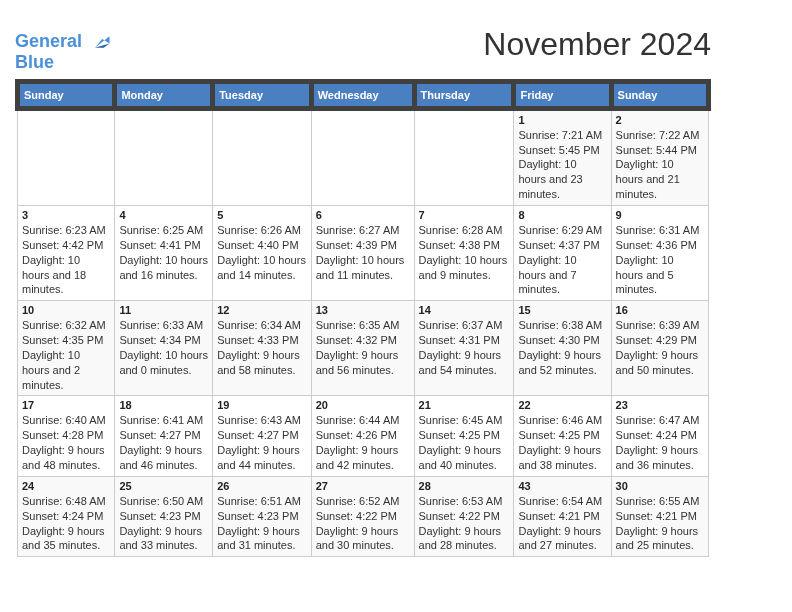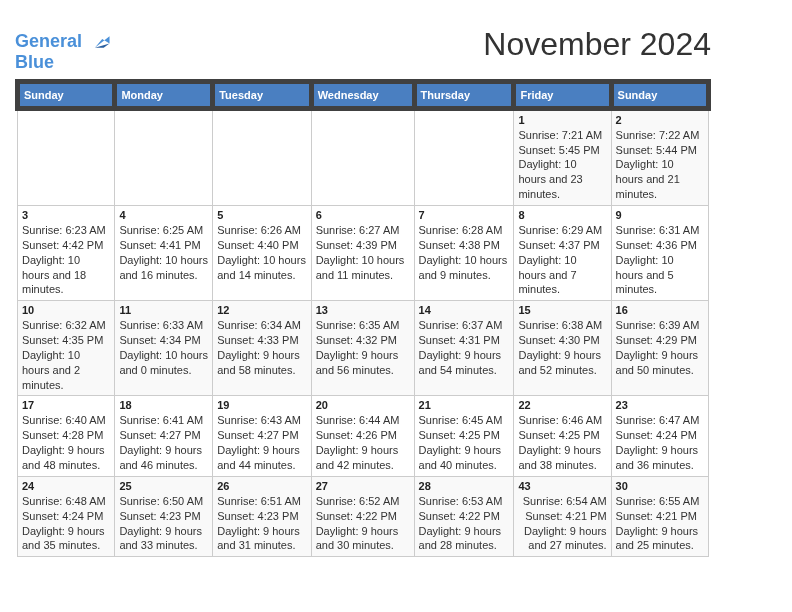--- a/index.html
+++ b/index.html
@@ -309,21 +309,21 @@
 Daylight: 9 hours and 30 minutes.</div>
           </td>
           <td>
             <div class="day-number">28</div>
             <div class="day-info" style="white-space: pre-line;">Sunrise: 6:53 AM
 Sunset: 4:22 PM
 Daylight: 9 hours and 28 minutes.</div>
           </td>
           <td>
             <div class="day-number">43</div>
-            <div class="day-info" style="white-space: pre-line; text-align: right;">Sunrise: 6:54 AM
+            <div class="day-info" style="white-space: pre-line;">Sunrise: 6:54 AM
 Sunset: 4:21 PM
 Daylight: 9 hours and 27 minutes.</div>
           </td>
           <td>
             <div class="day-number">30</div>
             <div class="day-info" style="white-space: pre-line;">Sunrise: 6:55 AM
 Sunset: 4:21 PM
 Daylight: 9 hours and 25 minutes.</div>
           </td>
         </tr>

